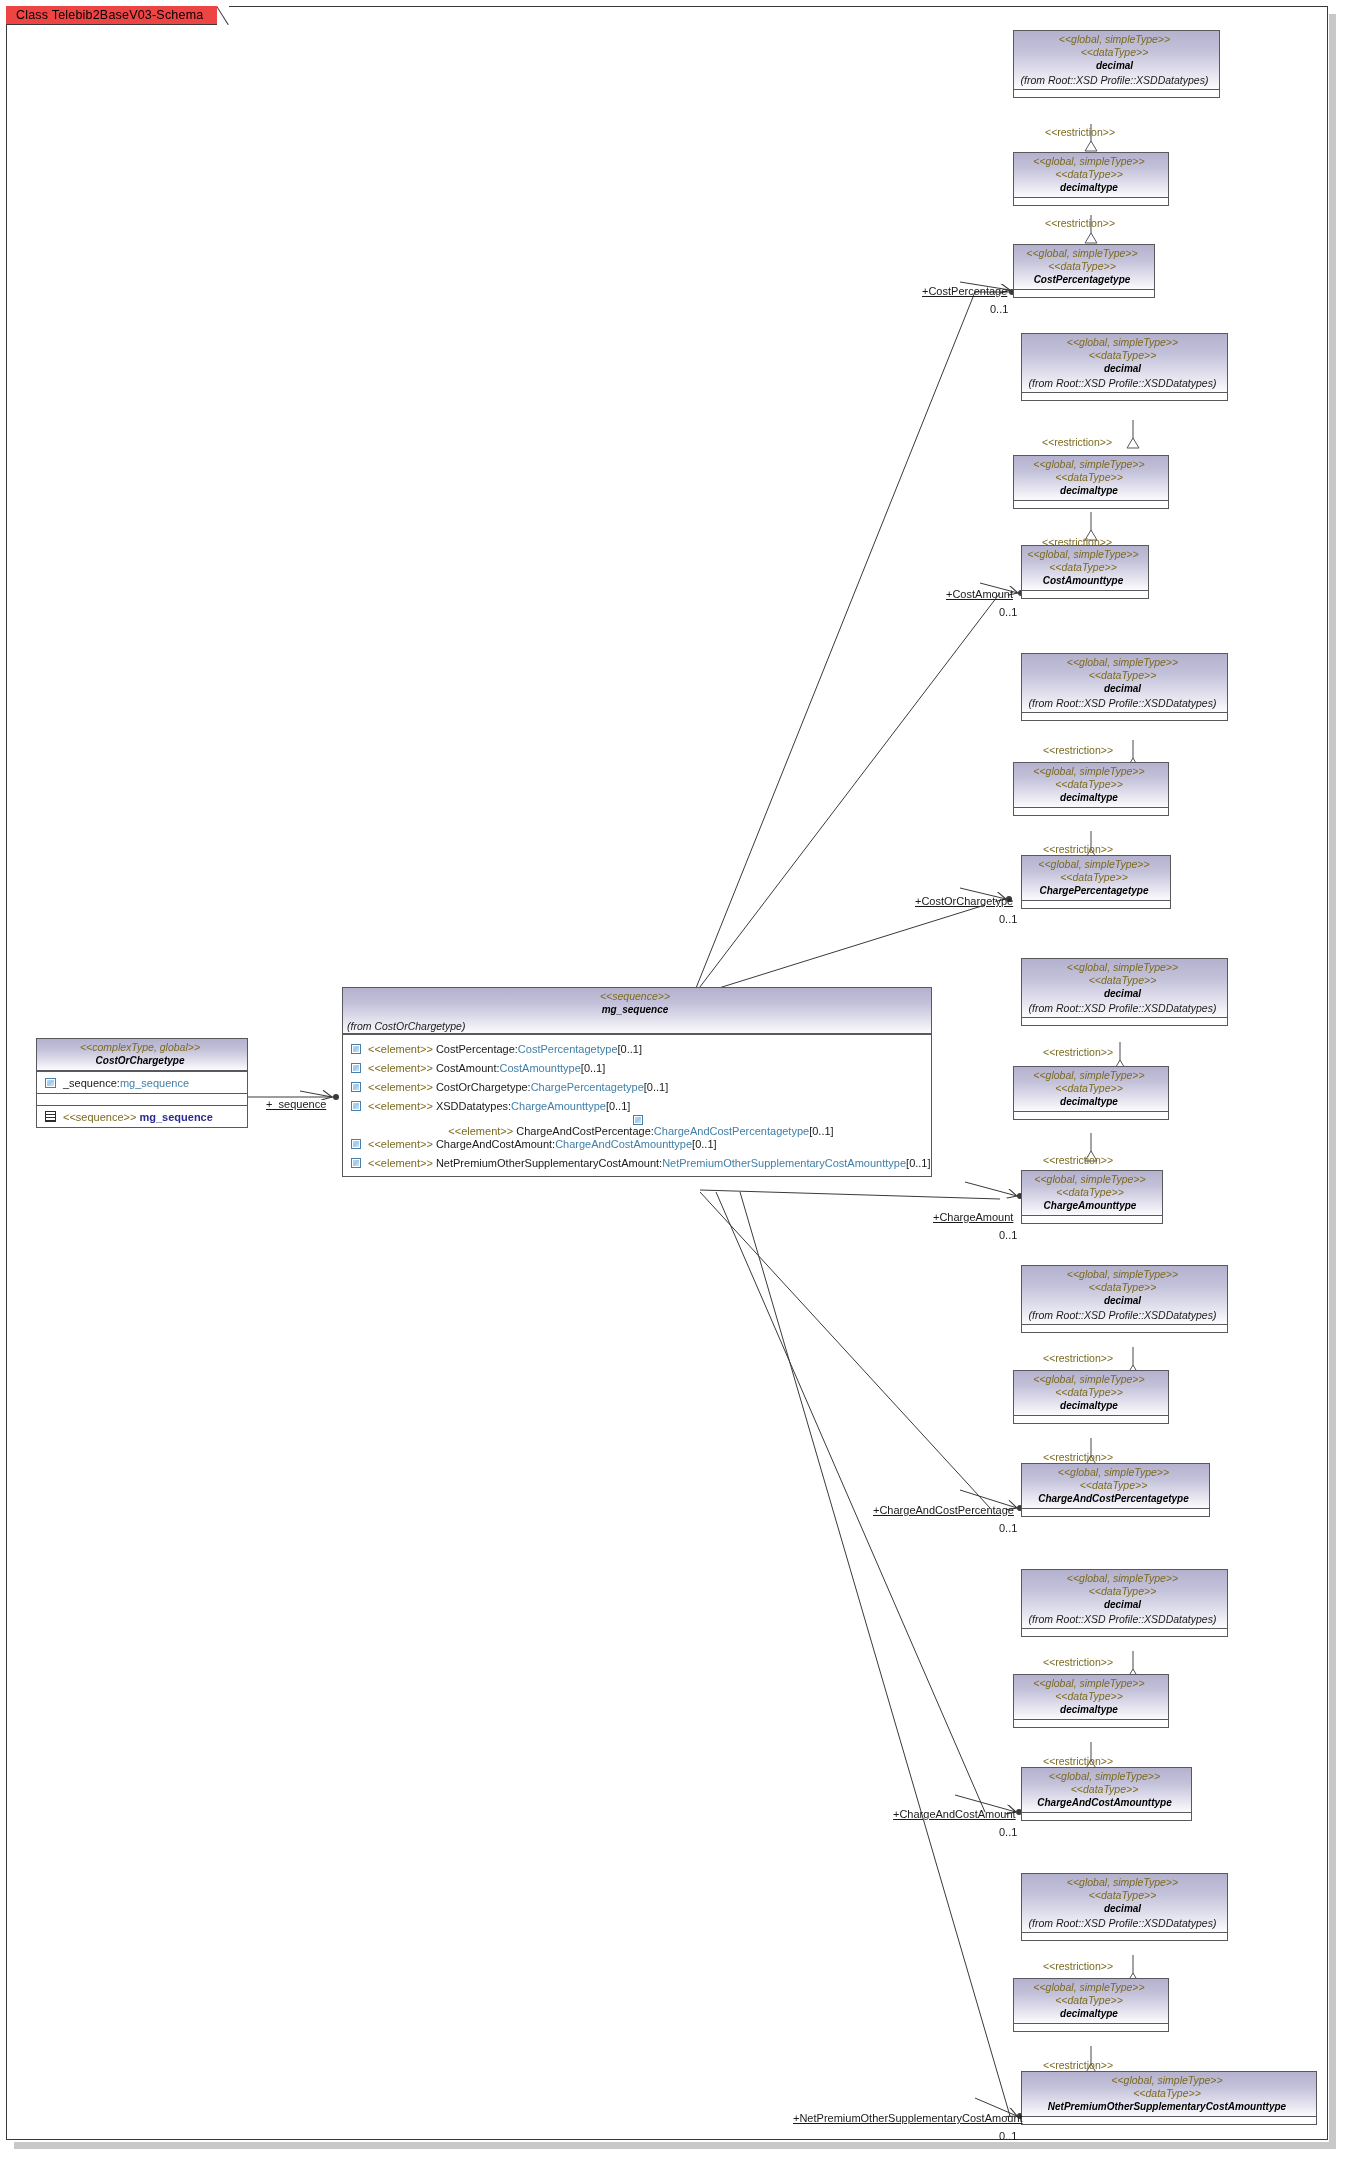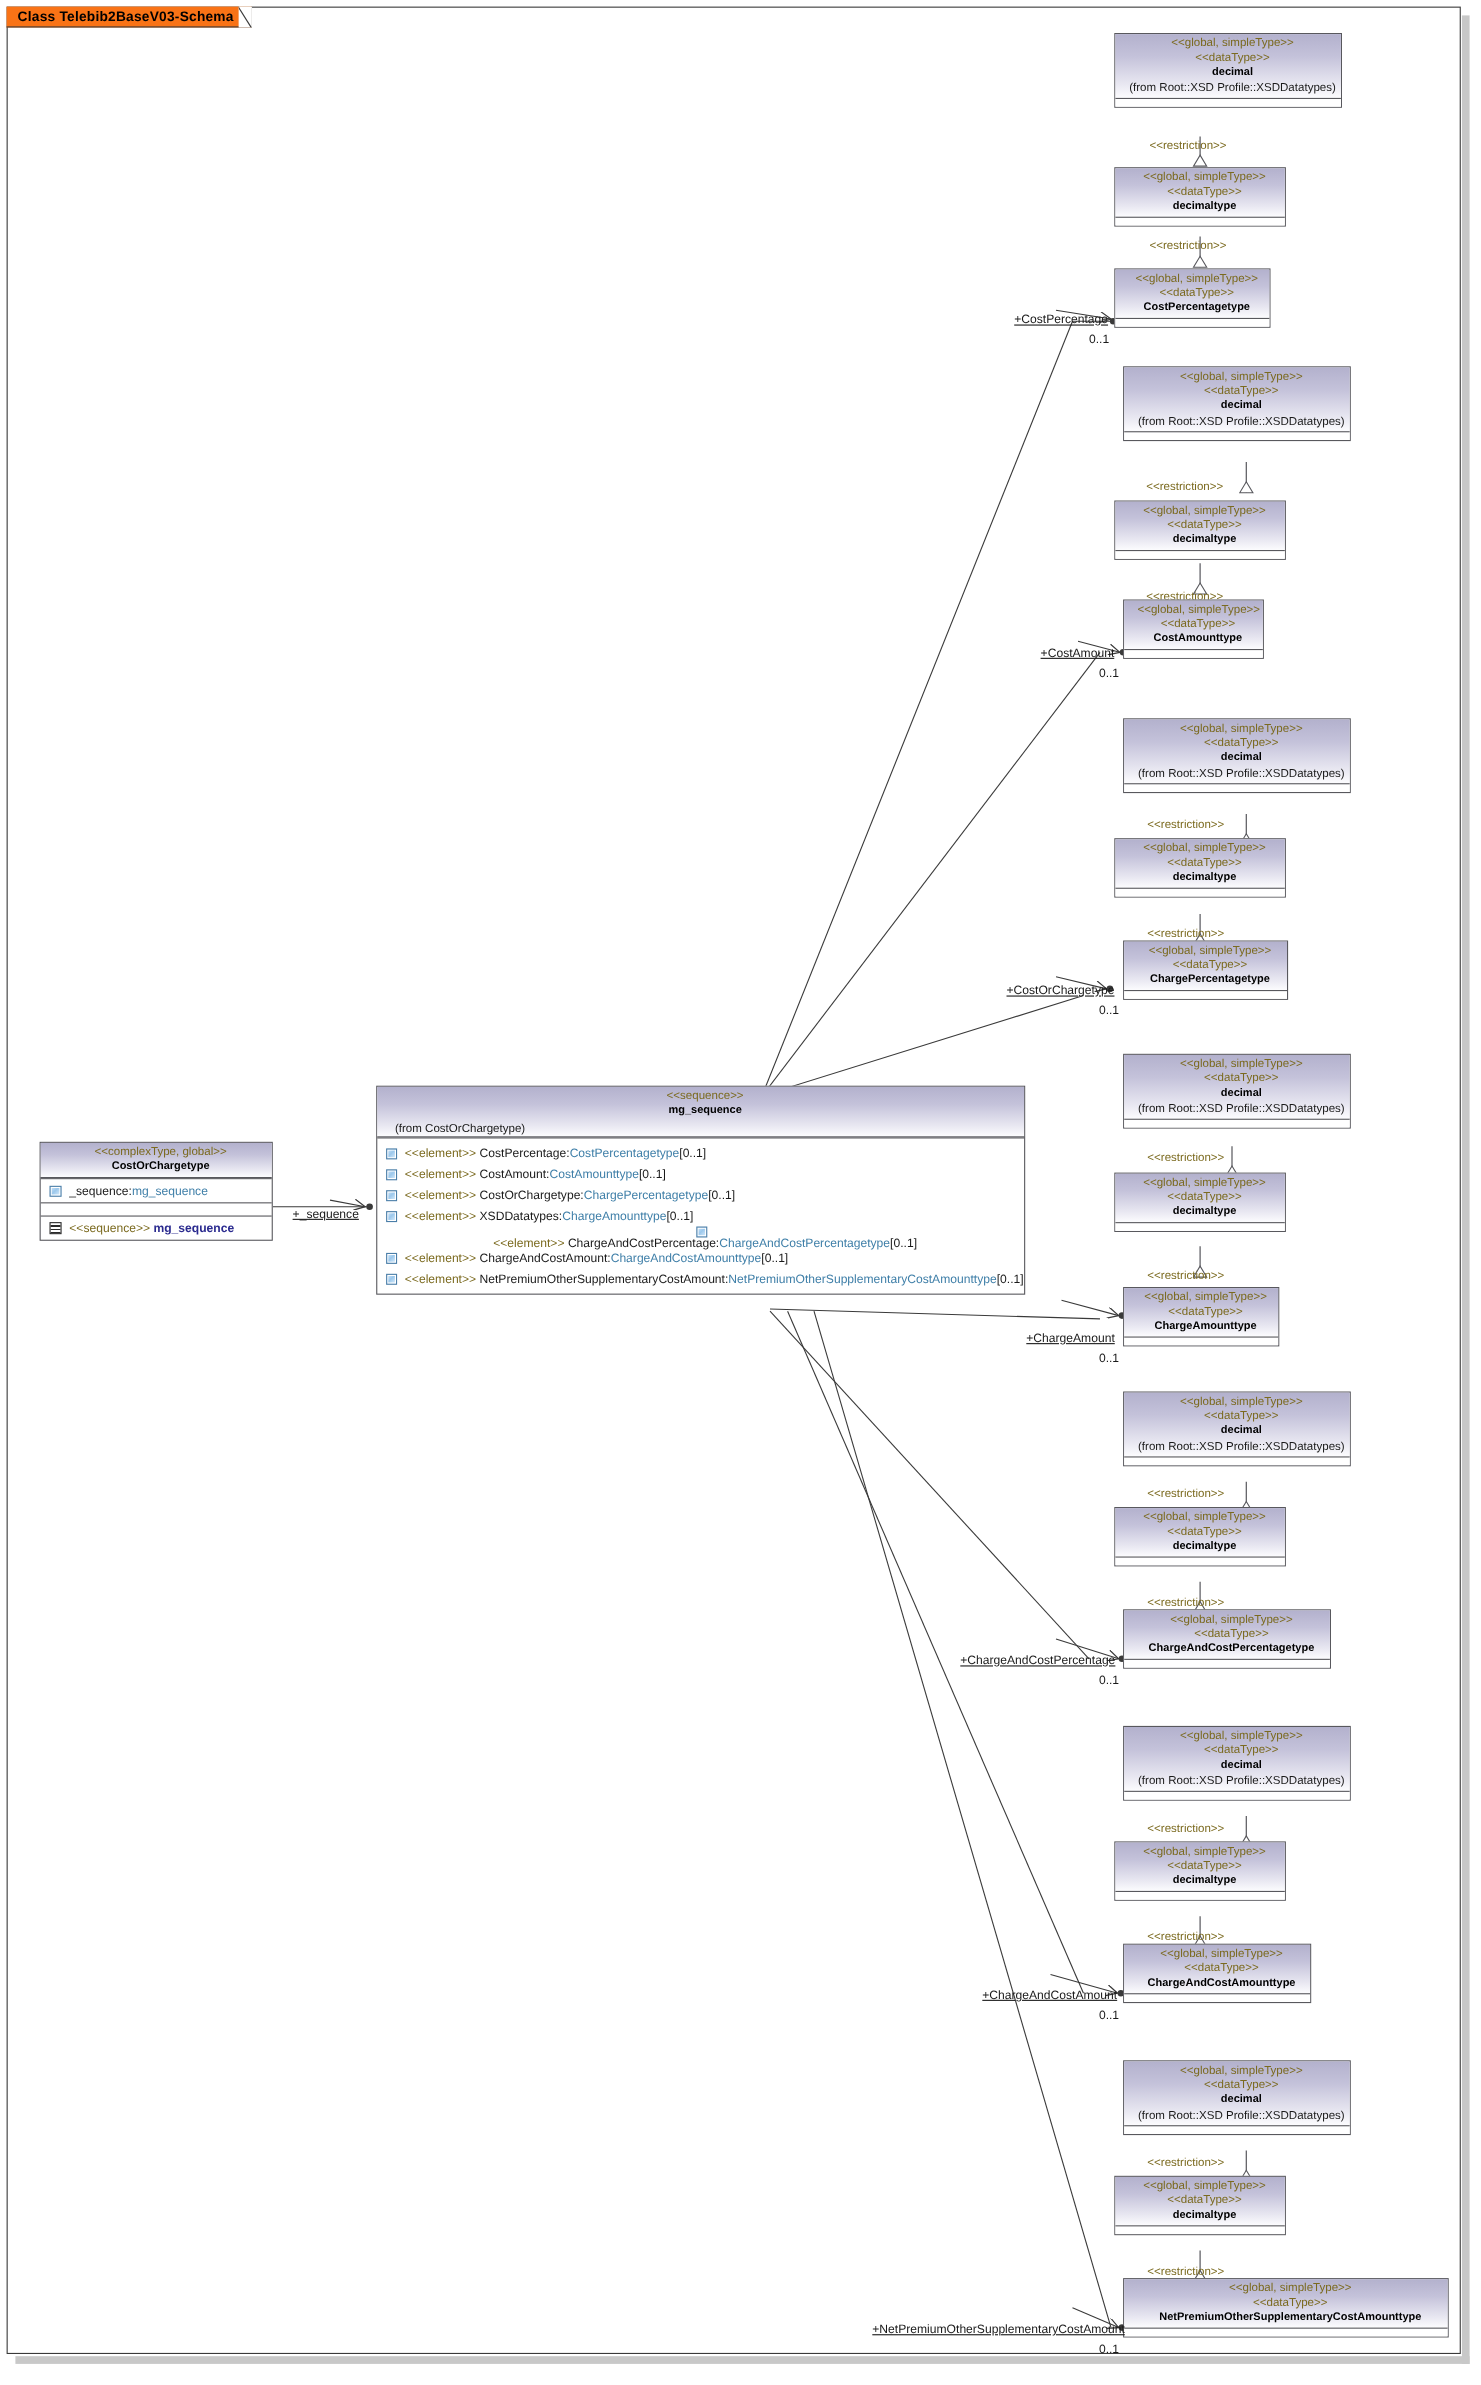--- a/index.html
+++ b/index.html
@@ -52,26 +52,26 @@
   
   .title-tab {
     position: absolute;
     left: 6px;
     top: 6px;
     height: 19px;
     box-sizing: border-box;
     border: 1px solid #3a3a3a;
     border-left: none;
     border-top: none;
-    background: #f97316;
+    background: #ef4444;
     padding: 0 16px 0 10px;
     display: flex;
     align-items: center;
     font-size: 12.5px;
-    font-weight: bold;
+    font-weight: normal;
     color: #000000;
     white-space: nowrap;
     letter-spacing: 0.2px;
   }
 
   
   #wires {
     position: absolute;
     left: 0;
     top: 0;
@@ -83,22 +83,23 @@
   
   .uml {
     position: absolute;
     box-sizing: border-box;
     border: 1px solid #58585d;
     background: #ffffff;
   }
   .uml .head {
     background: linear-gradient(to bottom, #b3b1cd 0%, #c4c2da 35%, #e8e7f1 78%, #fcfcfe 100%);
     border-bottom: 1px solid #58585d;
-    padding: 2px 4px 2px 12px;
+    padding: 2px 4px 2px 0;
     text-align: center;
+    font-style: italic;
   }
   .uml .head.noborder { border-bottom: none; }
   .uml .stereo {
     font-size: 10.5px;
     color: #7b6a1f;
     line-height: 13px;
     white-space: nowrap;
   }
   .uml .cname {
     font-size: 10px;

